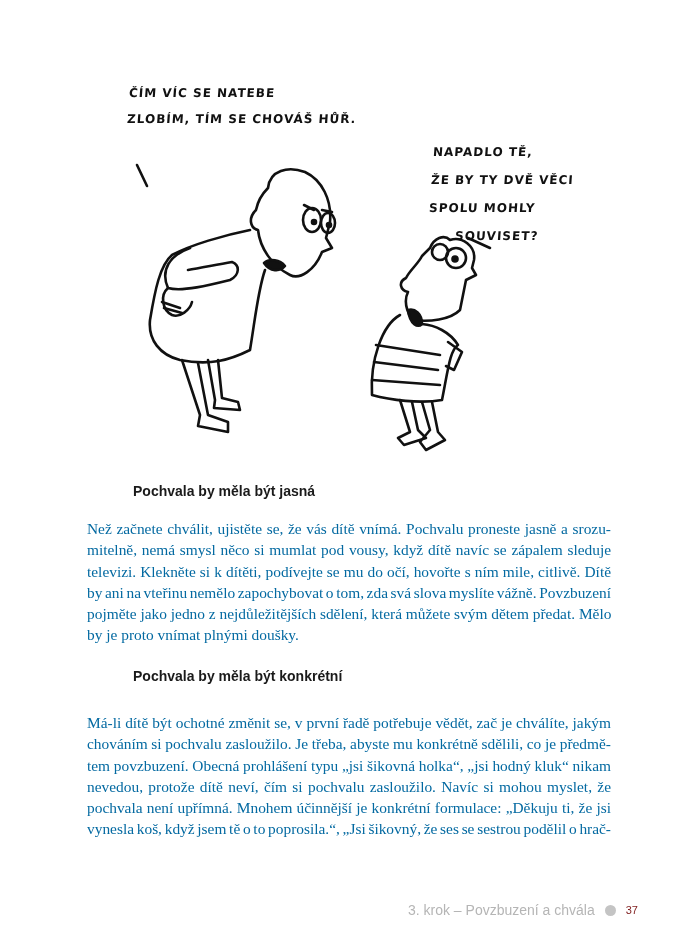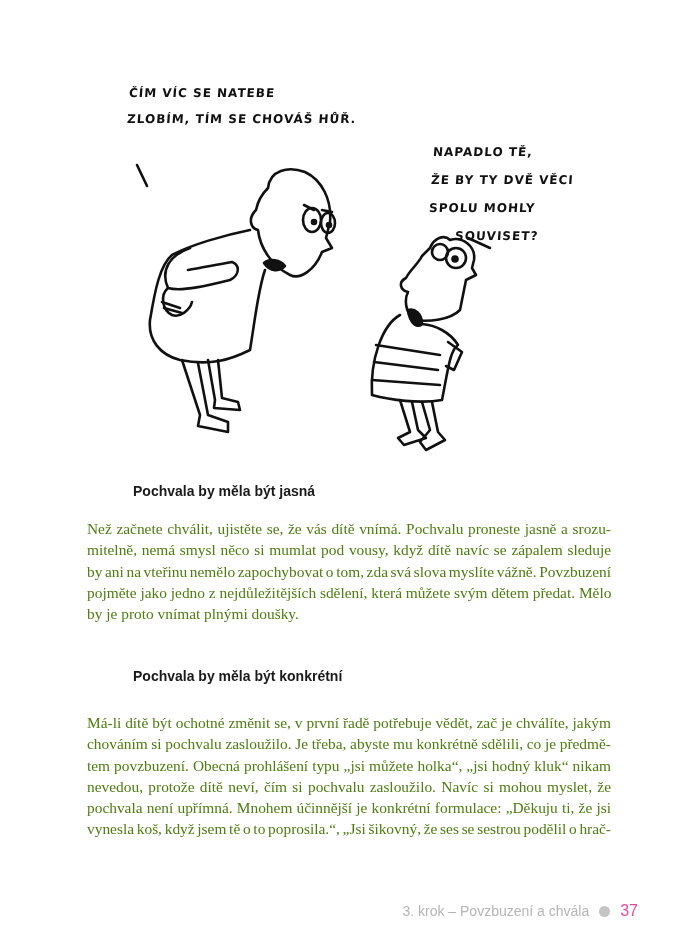--- a/index.html
+++ b/index.html
@@ -2,26 +2,26 @@
 <html><head>
 <meta charset="utf-8">
 <style>
   html, body { margin: 0; padding: 0; background: #ffffff; }
   body { width: 700px; height: 944px; position: relative; overflow: hidden; }
   .page { position: absolute; left: 0; top: 0; width: 700px; height: 944px; background: #fff; }
   .illustration { position: absolute; left: 100px; top: 70px; width: 520px; height: 400px; }
   .bubble-text { font-family: "DejaVu Sans", sans-serif; font-weight: bold; color: #111; letter-spacing: 1px; position: absolute; transform: skew(-4deg); }
   .bubble-line { display: block; white-space: nowrap; font-size: 12px; line-height: 26px; }
   .heading { position: absolute; left: 87px; font-family: "Liberation Sans", sans-serif; font-weight: bold; font-size: 14px; color: #1a1a1a; padding-left: 46px; }
-  .para { position: absolute; left: 87px; width: 524px; font-family: "Liberation Serif", serif; font-size: 15.4px; line-height: 21.3px; color: #4d7c0f; text-align: justify; }
+  .para { position: absolute; left: 87px; width: 524px; font-family: "Liberation Serif", serif; font-size: 15.4px; line-height: 21.3px; color: #0369a1; text-align: justify; }
   .para span.line { display: block; text-align: justify; text-align-last: justify; white-space: nowrap; }
   .para span.line.last { text-align-last: left; }
   .footer { position: absolute; right: 62px; top: 902px; font-family: "Liberation Sans", sans-serif; font-size: 14px; color: #b5b5b5; display: flex; align-items: center; gap: 10px; justify-content: center; }
   .footer .dot { width: 11px; height: 11px; border-radius: 50%; background: #c4c4c4; display: inline-block; }
-  .footer .page-num { color: #ec4899; font-size: 16px; }
+  .footer .page-num { color: #7f1d1d; font-size: 11px; }
 </style>
 </head>
 <body>
 
 <div class="page">
 
   <div class="illustration">
     <svg width="520" height="400" viewBox="0 0 520 400" style="position:absolute;left:0;top:0;">
       <g fill="none" stroke="#111" stroke-width="2.6" stroke-linecap="round" stroke-linejoin="round">
 
@@ -72,30 +72,31 @@
       <span class="bubble-line" style="line-height:28px;">ŽE BY TY DVĚ VĚCI</span>
       <span class="bubble-line" style="line-height:28px;">SPOLU MOHLY</span>
       <span class="bubble-line" style="line-height:28px;padding-left:28px;">SOUVISET?</span>
     </div>
   </div>
 
   <div class="heading" style="top:483px;">Pochvala by měla být jasná</div>
   <div class="para" style="top:518px;">
     <span class="line" style="white-space: nowrap; word-spacing: 0px;">Než začnete chválit, ujistěte se, že vás dítě vnímá. Pochvalu proneste jasně a srozu-</span>
     <span class="line" style="white-space: nowrap; word-spacing: 0px;">mitelně, nemá smysl něco si mumlat pod vousy, když dítě navíc se zápalem sleduje</span>
+    <span class="line" style="white-space: nowrap; word-spacing: 0px;">televizi. Klekněte si k dítěti, podívejte se mu do očí, hovořte s ním mile, citlivě. Dítě</span>
     <span class="line" style="white-space: nowrap; word-spacing: -1.25px;">by ani na vteřinu nemělo zapochybovat o tom, zda svá slova myslíte vážně. Povzbuzení</span>
     <span class="line" style="white-space: nowrap; word-spacing: 0px;">pojměte jako jedno z nejdůležitějších sdělení, která můžete svým dětem předat. Mělo</span>
     <span class="line last">by je proto vnímat plnými doušky.</span>
   </div>
 
   <div class="heading" style="top:668px;">Pochvala by měla být konkrétní</div>
   <div class="para" style="top:712px;">
     <span class="line" style="white-space: nowrap; word-spacing: 0px;">Má-li dítě být ochotné změnit se, v první řadě potřebuje vědět, zač je chválíte, jakým</span>
     <span class="line" style="white-space: nowrap; word-spacing: -0.25px;">chováním si pochvalu zasloužilo. Je třeba, abyste mu konkrétně sdělili, co je předmě-</span>
-    <span class="line" style="white-space: nowrap; word-spacing: -0.25px;">tem povzbuzení. Obecná prohlášení typu „jsi můžete holka“, „jsi hodný kluk“ nikam</span>
+    <span class="line" style="white-space: nowrap; word-spacing: -0.25px;">tem povzbuzení. Obecná prohlášení typu „jsi šikovná holka“, „jsi hodný kluk“ nikam</span>
     <span class="line" style="white-space: nowrap; word-spacing: 0px;">nevedou, protože dítě neví, čím si pochvalu zasloužilo. Navíc si mohou myslet, že</span>
     <span class="line" style="white-space: nowrap; word-spacing: 0px;">pochvala není upřímná. Mnohem účinnější je konkrétní formulace: „Děkuju ti, že jsi</span>
     <span class="line" style="white-space: nowrap; word-spacing: -1.25px;">vynesla koš, když jsem tě o to poprosila.“, „Jsi šikovný, že ses se sestrou podělil o hrač-</span>
   </div>
 
   <div class="footer">
     <span>3. krok – Povzbuzení a chvála</span>
     <span class="dot"></span>
     <span class="page-num">37</span>
   </div>

